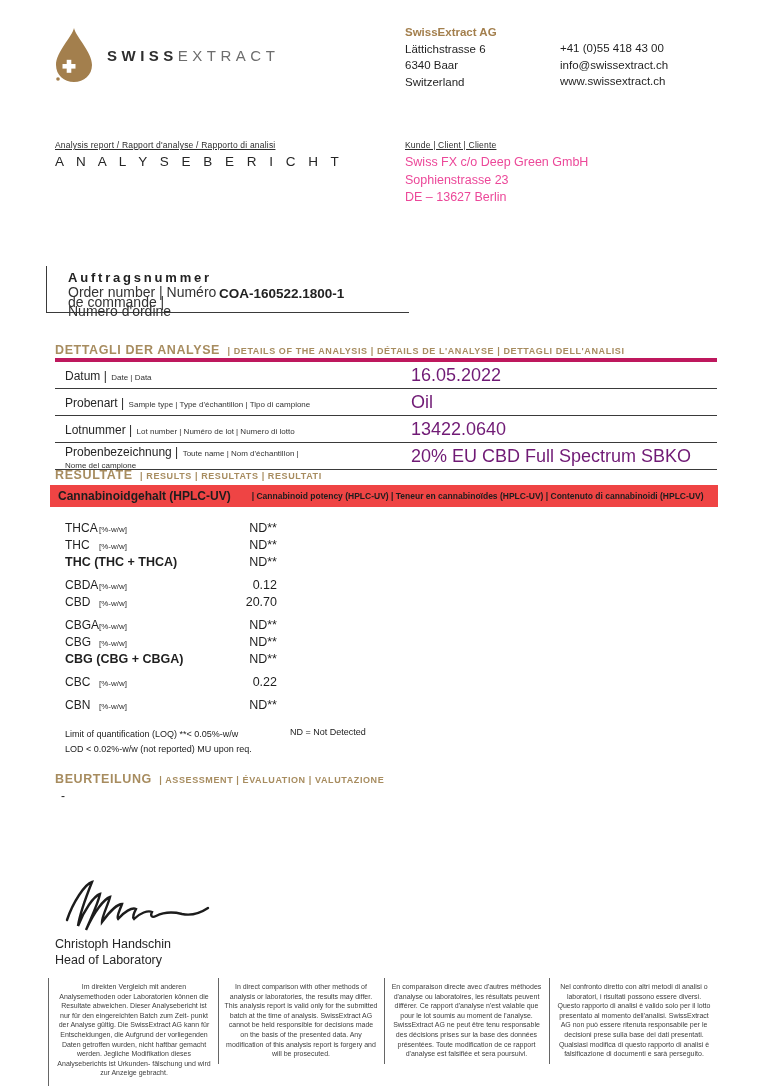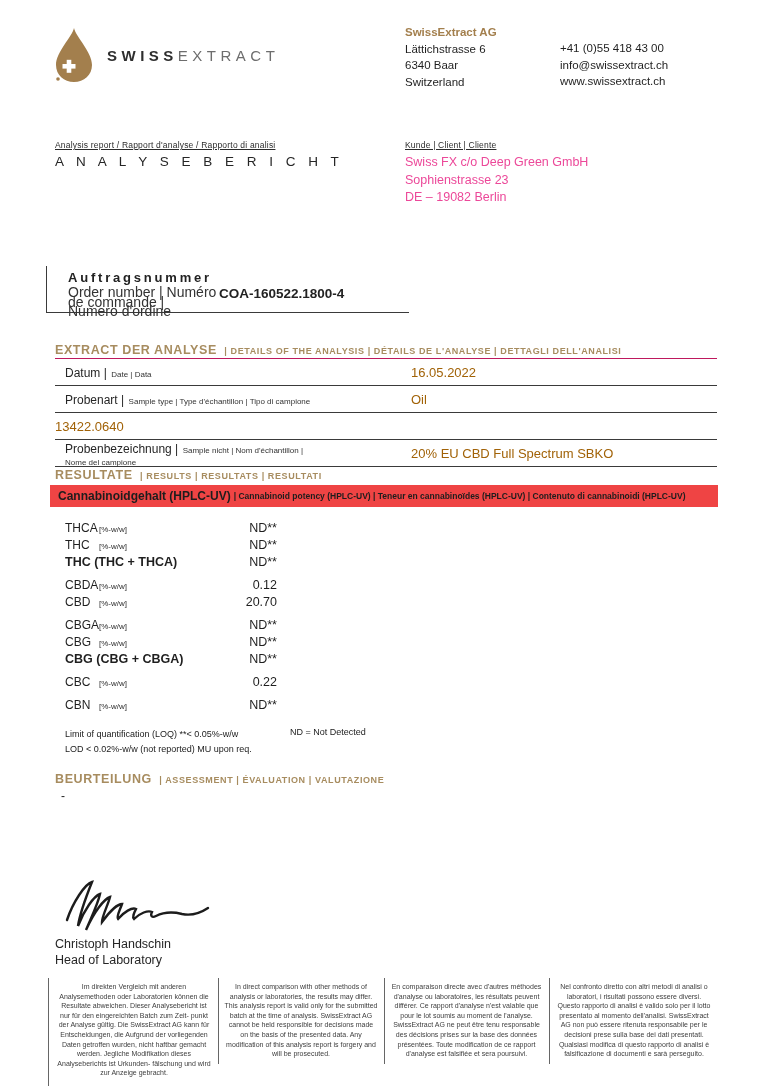--- a/index.html
+++ b/index.html
@@ -36,32 +36,32 @@
 
   
   .sec-h{white-space:nowrap;}
   .sec-h-main{color:#a78c5f;font-weight:700;font-size:12.5px;letter-spacing:0.6px;}
   .sec-h-rest{color:#a78c5f;font-weight:700;font-size:9px;letter-spacing:0.6px;margin-left:3px;}
   #details-heading{left:55px;top:340px;}
   #results-heading{left:55px;top:465px;}
   #assessment-heading{left:55px;top:769px;}
 
   
-  #details-table{left:55px;top:358px;width:662px;border-top:1px solid #be185d;}
+  #details-table{left:55px;top:358px;width:662px;border-top:4px solid #be185d;}
   .trow{display:flex;align-items:center;border-bottom:1px solid #3a3a3a;height:26px;}
   .tlabel{width:346px;padding-left:10px;color:#262626;}
   .tl-main{font-size:12px;}
   .tl-small{font-size:8px;color:#333;}
   .tl-block{display:block;font-size:8px;color:#333;margin-top:1px;}
-  .tvalue{font-size:13px;color:#a16207;}
+  .tvalue{font-size:18px;color:#701a75;}
 
   
   #potency-bar{left:50px;top:485px;width:668px;height:22px;background:#ef4444;display:flex;align-items:center;padding-left:8px;box-sizing:border-box;white-space:nowrap;}
   .bar-main{font-size:12px;font-weight:700;color:#1d1d1d;}
-  .bar-rest{font-size:8.5px;font-weight:700;color:#1d1d1d;margin-left:3px;}
+  .bar-rest{font-size:8.5px;font-weight:700;color:#1d1d1d;margin-left:21px;}
 
   #results-list{left:65px;top:521px;width:212px;}
   .rgroup{margin-bottom:6px;}
   .rrow{display:flex;align-items:baseline;height:17px;}
   .rname{font-size:12px;width:34px;flex:none;}
   .runit{font-size:8px;color:#2e2e2e;flex:1;}
   .rname-b{font-size:12.5px;font-weight:700;flex:1;}
   .rval{font-size:12.5px;text-align:right;min-width:48px;white-space:nowrap;}
 
   #loq{left:65px;top:727px;font-size:9px;line-height:15px;color:#222;}
@@ -106,59 +106,63 @@
   <div>www.swissextract.ch</div>
 </div>
 
 <div id="report-label" class="abs tinylabel">Analysis report / Rapport d'analyse / Rapporto di analisi</div>
 <div id="report-title" class="abs">A N A L Y S E B E R I C H T</div>
 
 <div id="customer-label" class="abs tinylabel">Kunde | Client | Cliente</div>
 <div id="customer-lines" class="abs">
   <div>Swiss FX c/o Deep Green GmbH</div>
   <div>Sophienstrasse 23</div>
-  <div>DE – 19082 Berlin</div>
+  <div>DE – 13627 Berlin</div>
 </div>
 
 <div id="order" class="abs">
   <div class="order-label">Auftragsnummer</div>
   <div class="order-sub">
     <div>Order number | Numéro de commande |</div>
     <div>Numero d'ordine</div>
   </div>
-  <div class="order-value">COA-160522.1800-4</div>
+  <div class="order-value">COA-160522.1800-1</div>
 </div>
 
 <div id="details-heading" class="abs sec-h">
-  <span class="sec-h-main">EXTRACT DER ANALYSE</span>
+  <span class="sec-h-main">DETTAGLI DER ANALYSE</span>
   <span class="sec-h-rest">| DETAILS OF THE ANALYSIS | DÉTAILS DE L'ANALYSE | DETTAGLI DELL'ANALISI</span>
 </div>
 
 <div id="details-table" class="abs">
   <div class="trow">
     <div class="tlabel">
       <span class="tl-main">Datum |</span>
       <span class="tl-small">Date | Data</span>
     </div>
     <div class="tvalue">16.05.2022</div>
   </div>
   <div class="trow">
     <div class="tlabel">
       <span class="tl-main">Probenart |</span>
       <span class="tl-small">Sample type | Type d'échantillon | Tipo di campione</span>
     </div>
     <div class="tvalue">Oil</div>
   </div>
   <div class="trow">
+    <div class="tlabel">
+      <span class="tl-main">Lotnummer |</span>
+      <span class="tl-small">Lot number | Numéro de lot | Numero di lotto</span>
+    </div>
     <div class="tvalue">13422.0640</div>
   </div>
   <div class="trow">
     <div class="tlabel">
       <span class="tl-main">Probenbezeichnung |</span>
-      <span class="tl-small">Sample nicht | Nom d'échantillon |</span>
+      <span class="tl-small">Toute name | Nom d'échantillon |</span>
       <span class="tl-block">Nome del campione</span>
     </div>
     <div class="tvalue">20% EU CBD Full Spectrum SBKO</div>
   </div>
 </div>
 
 <div id="results-heading" class="abs sec-h">
   <span class="sec-h-main">RESULTATE</span>
   <span class="sec-h-rest">| RESULTS | RESULTATS | RESULTATI</span>
 </div>

